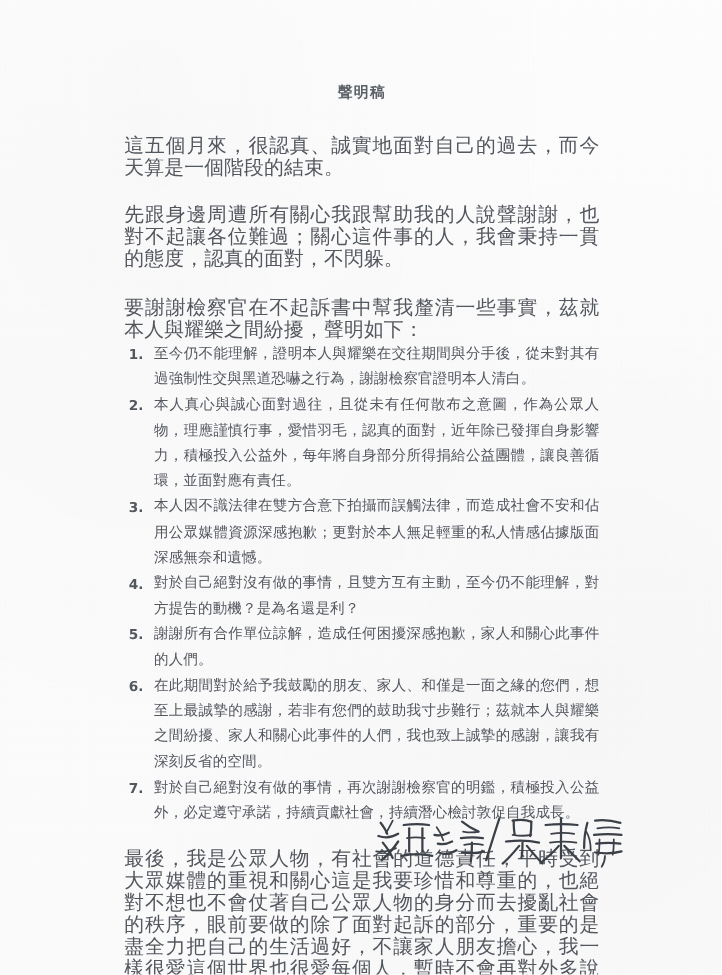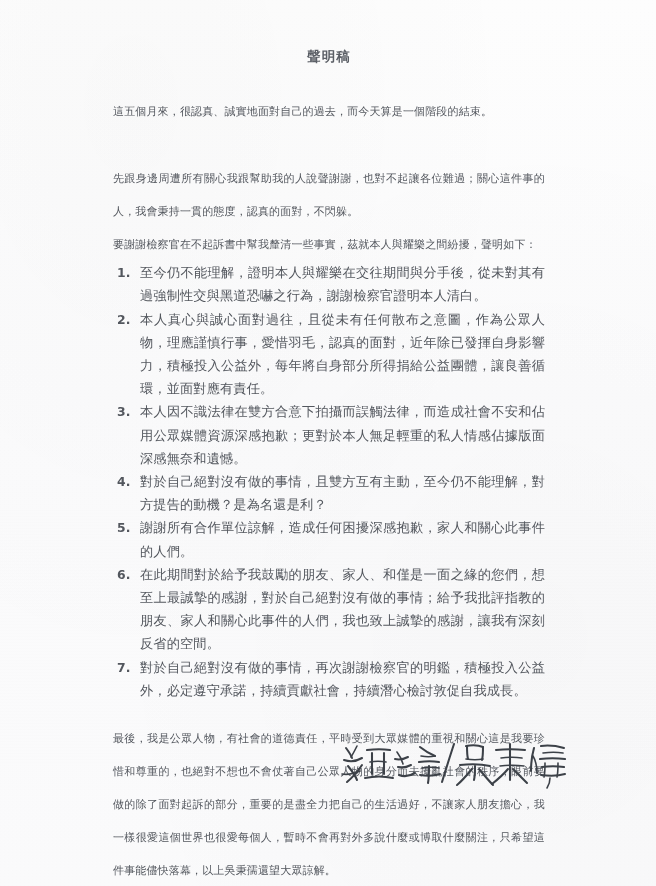--- a/index.html
+++ b/index.html
@@ -39,41 +39,41 @@
 
   .content {
     position: absolute;
     left: 113px;
     top: 0;
     width: 432px;
   }
 
   .doc-title {
     margin: 0;
-    padding-top: 48px;
+    padding-top: 76px;
     text-align: center;
     font-size: 13.5px;
     font-weight: bold;
     letter-spacing: 1.2px;
     color: #5b5f66;
     line-height: 1.2;
   }
 
   .para {
     margin: 0;
-    font-size: 11px;
-    line-height: 33px;
+    font-size: 18px;
+    line-height: 20px;
     color: #53575e;
     text-align: justify;
     letter-spacing: 0.15px;
   }
 
   .para-first { margin-top: 31px; }
-  .para-second { margin-top: 34px; }
-  .para-intro { }
+  .para-second { margin-top: 23px; }
+  .para-intro { margin-top: 24px; }
   .para-last { margin-top: 20px; }
 
   ol.claims {
     margin: 0;
     padding: 0;
     list-style: none;
     counter-reset: claim;
   }
   ol.claims > li {
     position: relative;
@@ -146,21 +146,21 @@
     <p class="para para-second">先跟身邊周遭所有關心我跟幫助我的人說聲謝謝，也對不起讓各位難過；關心這件事的人，我會秉持一貫的態度，認真的面對，不閃躲。</p>
 
     <p class="para para-intro">要謝謝檢察官在不起訴書中幫我釐清一些事實，茲就本人與耀樂之間紛擾，聲明如下：</p>
 
     <ol class="claims">
       <li>至今仍不能理解，證明本人與耀樂在交往期間與分手後，從未對其有過強制性交與黑道恐嚇之行為，謝謝檢察官證明本人清白。</li>
       <li>本人真心與誠心面對過往，且從未有任何散布之意圖，作為公眾人物，理應謹慎行事，愛惜羽毛，認真的面對，近年除已發揮自身影響力，積極投入公益外，每年將自身部分所得捐給公益團體，讓良善循環，並面對應有責任。</li>
       <li>本人因不識法律在雙方合意下拍攝而誤觸法律，而造成社會不安和佔用公眾媒體資源深感抱歉；更對於本人無足輕重的私人情感佔據版面深感無奈和遺憾。</li>
       <li>對於自己絕對沒有做的事情，且雙方互有主動，至今仍不能理解，對方提告的動機？是為名還是利？</li>
       <li>謝謝所有合作單位諒解，造成任何困擾深感抱歉，家人和關心此事件的人們。</li>
-      <li>在此期間對於給予我鼓勵的朋友、家人、和僅是一面之緣的您們，想至上最誠摯的感謝，對於自己絕對沒有做的事情；給予我批評指教的朋友、家人和關心此事件的人們，我也致上誠摯的感謝，讓我有深刻反省的空間。</li>
+      <li>在此期間對於給予我鼓勵的朋友、家人、和僅是一面之緣的您們，想至上最誠摯的感謝，若非有您們的鼓助我寸步難行；茲就本人與耀樂之間紛擾、家人和關心此事件的人們，我也致上誠摯的感謝，讓我有深刻反省的空間。</li>
       <li>對於自己絕對沒有做的事情，再次謝謝檢察官的明鑑，積極投入公益外，必定遵守承諾，持續貢獻社會，持續潛心檢討敦促自我成長。</li>
     </ol>
 
     <p class="para para-last">最後，我是公眾人物，有社會的道德責任，平時受到大眾媒體的重視和關心這是我要珍惜和尊重的，也絕對不想也不會仗著自己公眾人物的身分而去擾亂社會的秩序，眼前要做的除了面對起訴的部分，重要的是盡全力把自己的生活過好，不讓家人朋友擔心，我一樣很愛這個世界也很愛每個人，暫時不會再對外多說什麼或博取什麼關注，只希望這件事能儘快落幕，以上吳秉孺還望大眾諒解。</p>
 
   </div>
 
   <div class="signature">
     <span class="sr-only">炎亞綸 / 吳東儒</span>
     <svg viewBox="0 0 230 62" xmlns="http://www.w3.org/2000/svg" aria-hidden="true">

